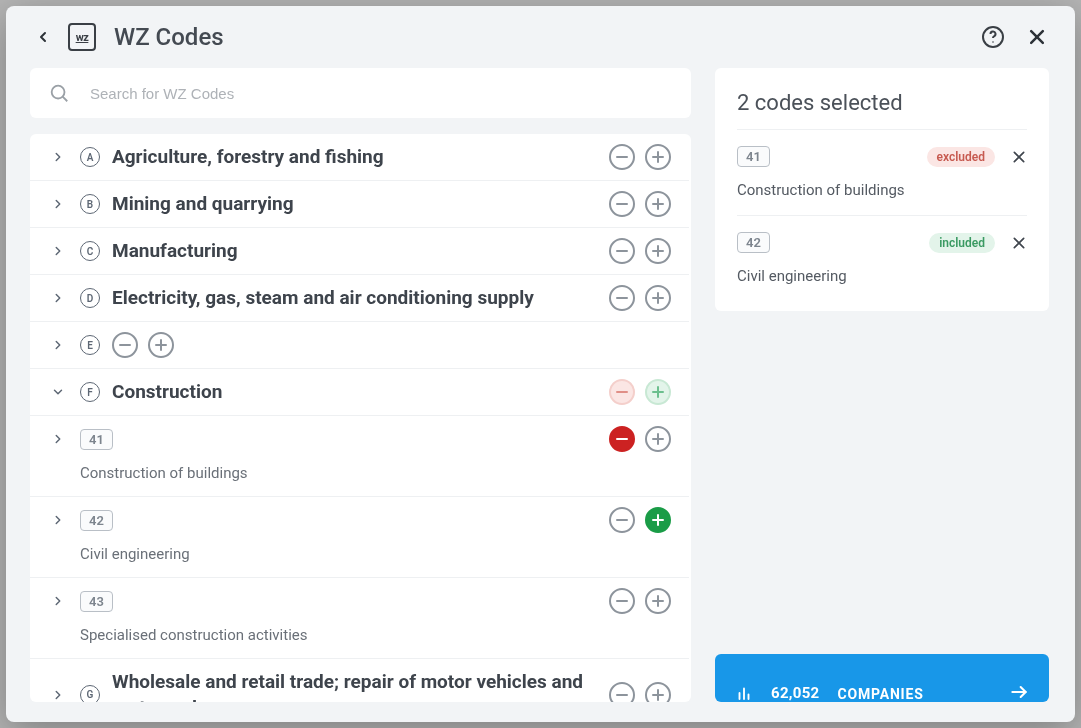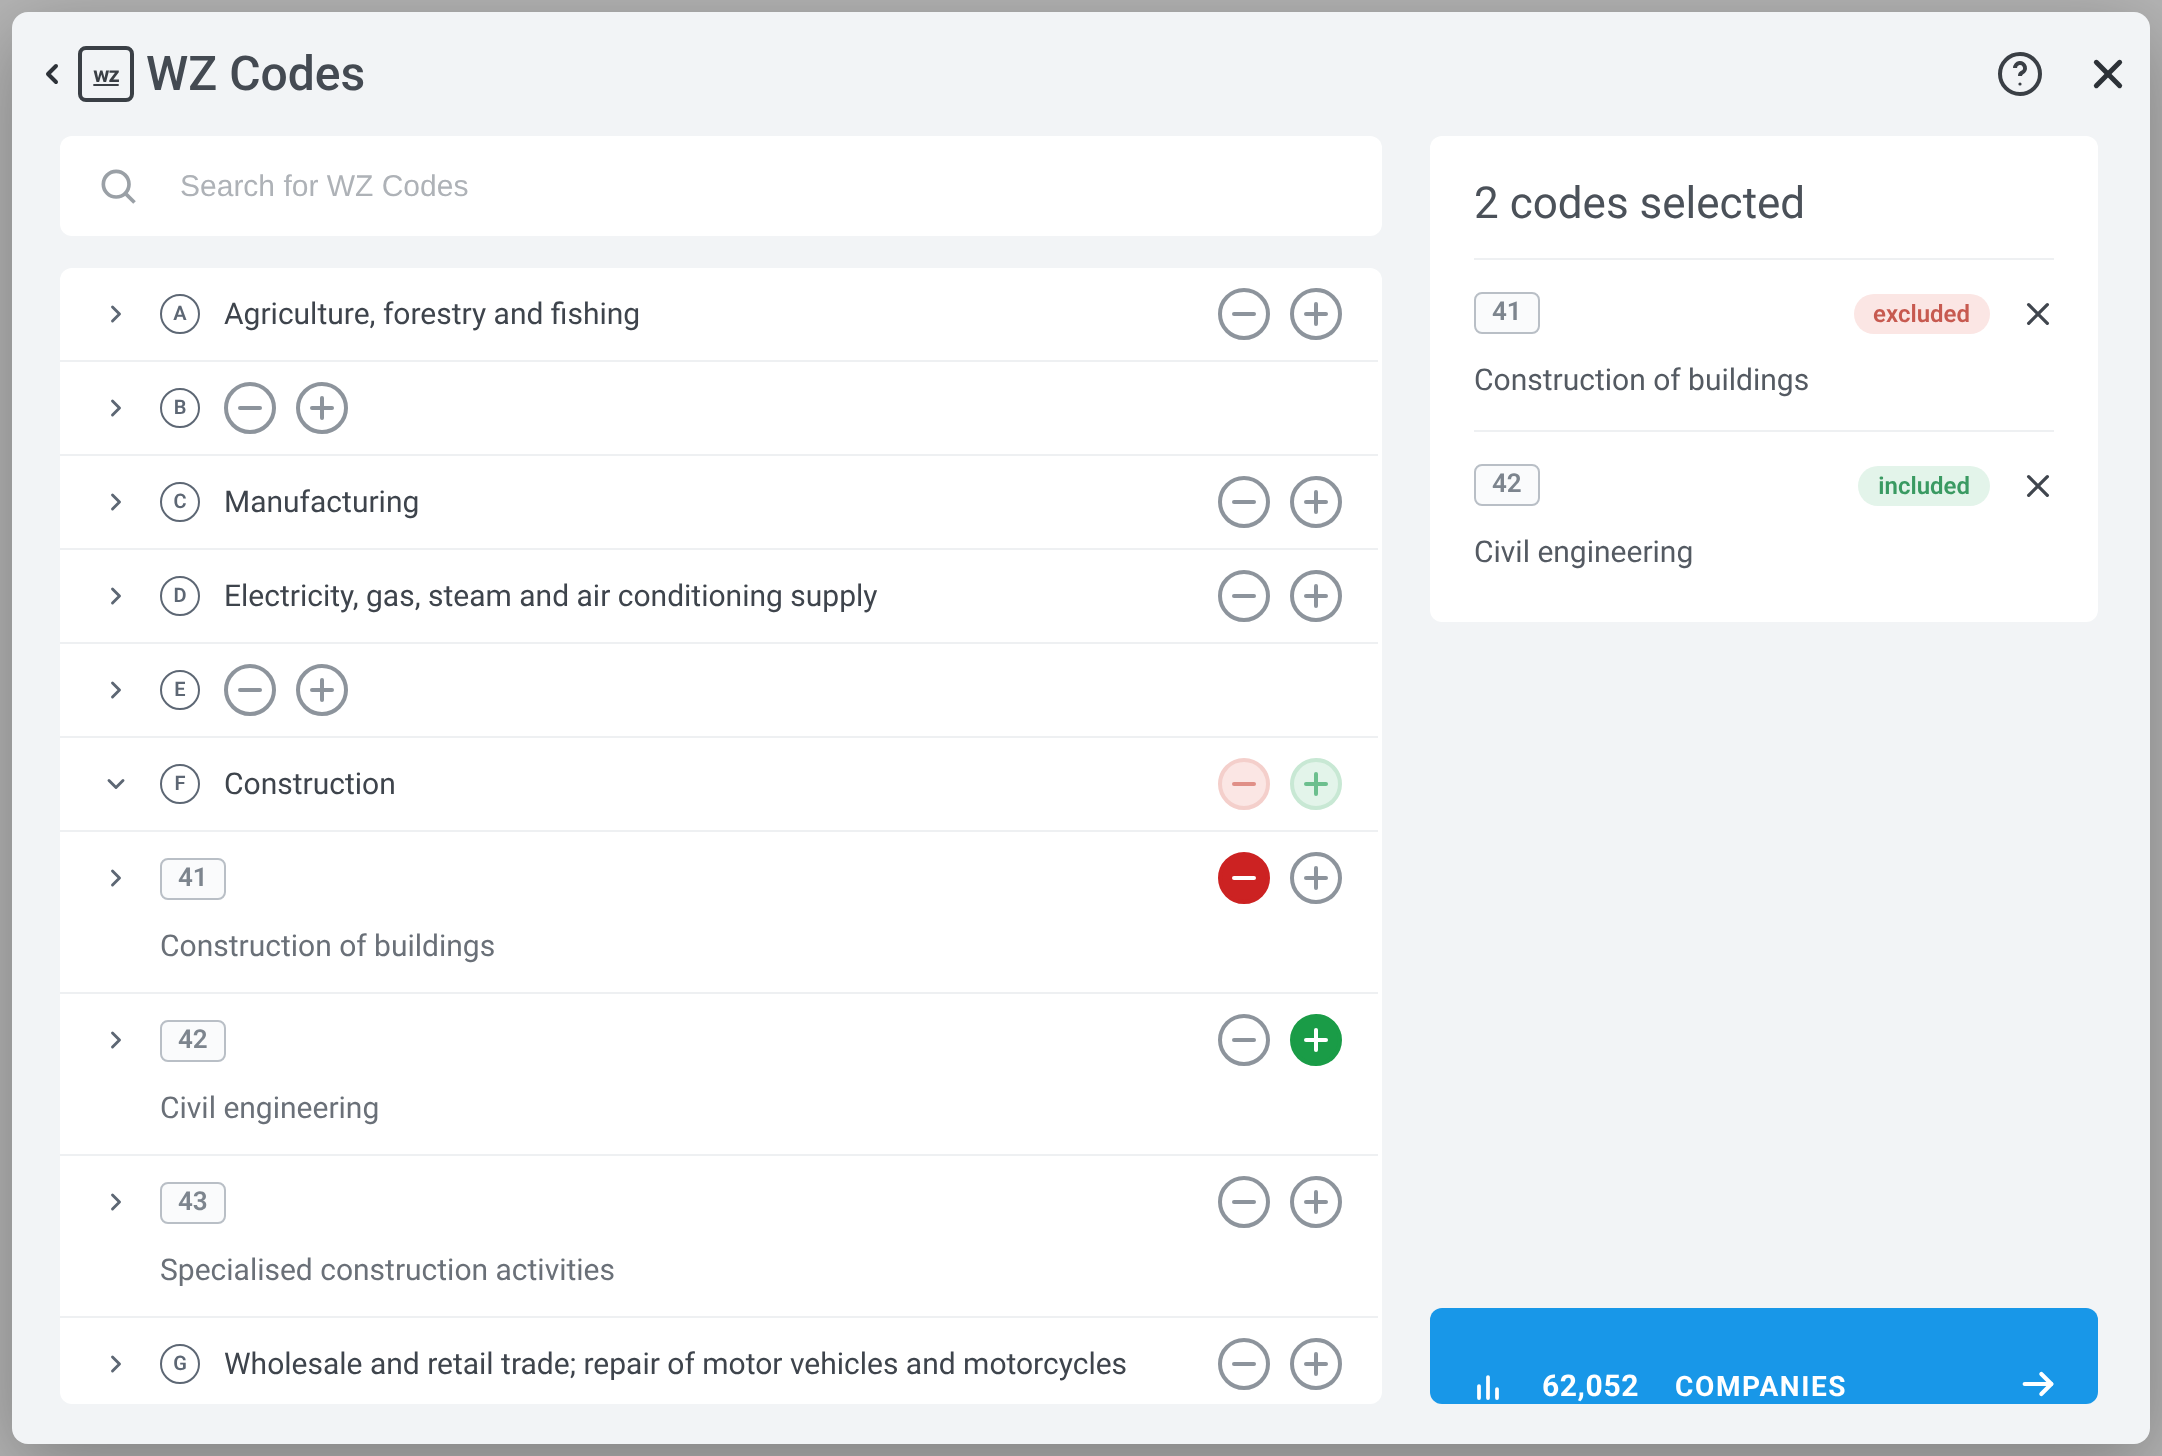--- a/index.html
+++ b/index.html
@@ -19,22 +19,22 @@
     border-radius: 8px;
     display: flex;
     flex-direction: column;
     overflow: hidden;
     box-shadow: 0 10px 40px rgba(0,0,0,0.3);
   }
   .header {
     display: flex;
     align-items: center;
     height: 62px;
-    padding: 0 7px;
-    gap: 0;
+    padding: 0 24px;
+    gap: 12px;
   }
   .header .back { width: 26px; height: 26px; display:flex;align-items:center;justify-content:center; cursor:pointer;}
   .header .logo-box {
     width: 28px; height: 28px;
     border: 2px solid #3a3f45;
     border-radius: 4px;
     display:flex;align-items:center;justify-content:center;
     font-size: 11px;
     font-weight: 700;
     letter-spacing: -0.5px;
@@ -101,23 +101,23 @@
   }
   .row .chev { width:20px; display:flex;justify-content:center;color:#5d6774;}
   .row .letter {
     width:20px; height:20px; border:1.5px solid #5d6774; border-radius:50%;
     font-size:10px; font-weight:600; display:flex;align-items:center;justify-content:center;
     color:#5d6774;
     flex-shrink:0;
   }
   .row .label {
     flex:1;
-    font-weight:400;
+    font-weight:700;
     color:#3e444c;
-    font-size:15px;
+    font-size:19px;
     line-height:1.35;
     padding-right:8px;
   }
   .row .actions { display:flex; gap:10px;}
   .circ {
     width:26px;height:26px;border-radius:50%;
     border:2px solid #8d949c;
     display:flex;align-items:center;justify-content:center;
     cursor:pointer;
     background:#fff;
@@ -252,20 +252,21 @@
                 </div>
               </div>
             </div>
             <div class="row">
               <div class="chev">
                 <svg width="14" height="14" viewBox="0 0 24 24" fill="none" stroke="#5d6774" stroke-width="2.5" stroke-linecap="round" stroke-linejoin="round">
                   <polyline points="9 6 15 12 9 18"></polyline>
                 </svg>
               </div>
               <div class="letter">B</div>
+              <div class="label">Mining and quarrying</div>
               <div class="actions">
                 <div class="circ">
                   <div class="h"></div>
                 </div>
                 <div class="circ plus">
                   <div class="h"></div>
                   <div class="v"></div>
                 </div>
               </div>
             </div>

